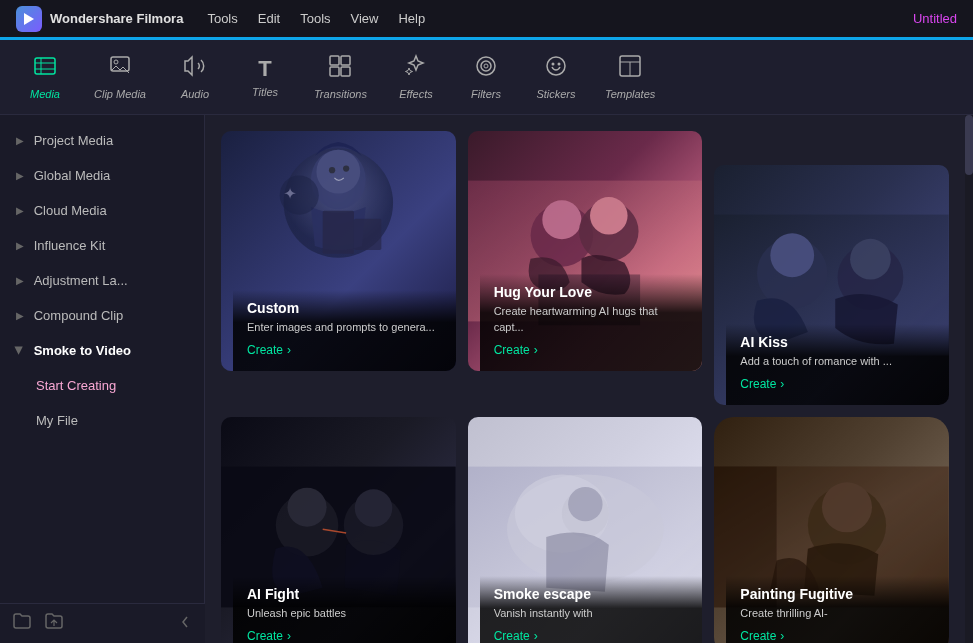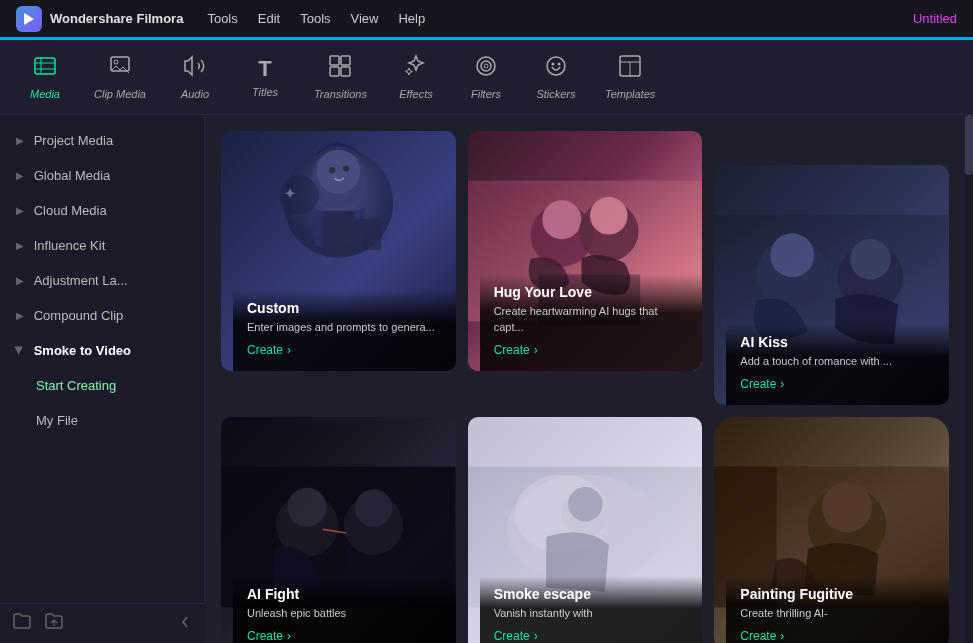--- a/index.html
+++ b/index.html
@@ -346,21 +346,21 @@
       <span>Adjustment La...</span>
     </div>
     <div class="sidebar-item">
       <span class="sidebar-chevron">▶</span>
       <span>Compound Clip</span>
     </div>
     <div class="sidebar-item expanded active" style="font-weight:700;color:#fff;">
       <span class="sidebar-chevron" style="transform:rotate(90deg);display:inline-block;">▶</span>
       <span>Smoke to Video</span>
     </div>
-    <div class="sidebar-item sub-active" style="color:#86efac;padding-left:36px;">
+    <div class="sidebar-item sub-active" style="color:#f9a8d4;padding-left:36px;">
       <span>Start Creating</span>
     </div>
     <div class="sidebar-item" style="padding-left:36px;color:#bbb;">
       <span>My File</span>
     </div>
 
     <div style="position:absolute;bottom:0;left:0;width:205px;height:40px;background:#1a1a28;border-top:1px solid #2a2a3e;display:flex;align-items:center;padding:0 12px;gap:12px;">
       <span style="font-size:18px;color:#666;cursor:pointer;">
         <svg width="20" height="20" viewBox="0 0 20 20" fill="none">
           <path d="M2 5a2 2 0 0 1 2-2h4l2 2h6a2 2 0 0 1 2 2v8a2 2 0 0 1-2 2H4a2 2 0 0 1-2-2V5z" stroke="#666" stroke-width="1.5" fill="none"></path>

